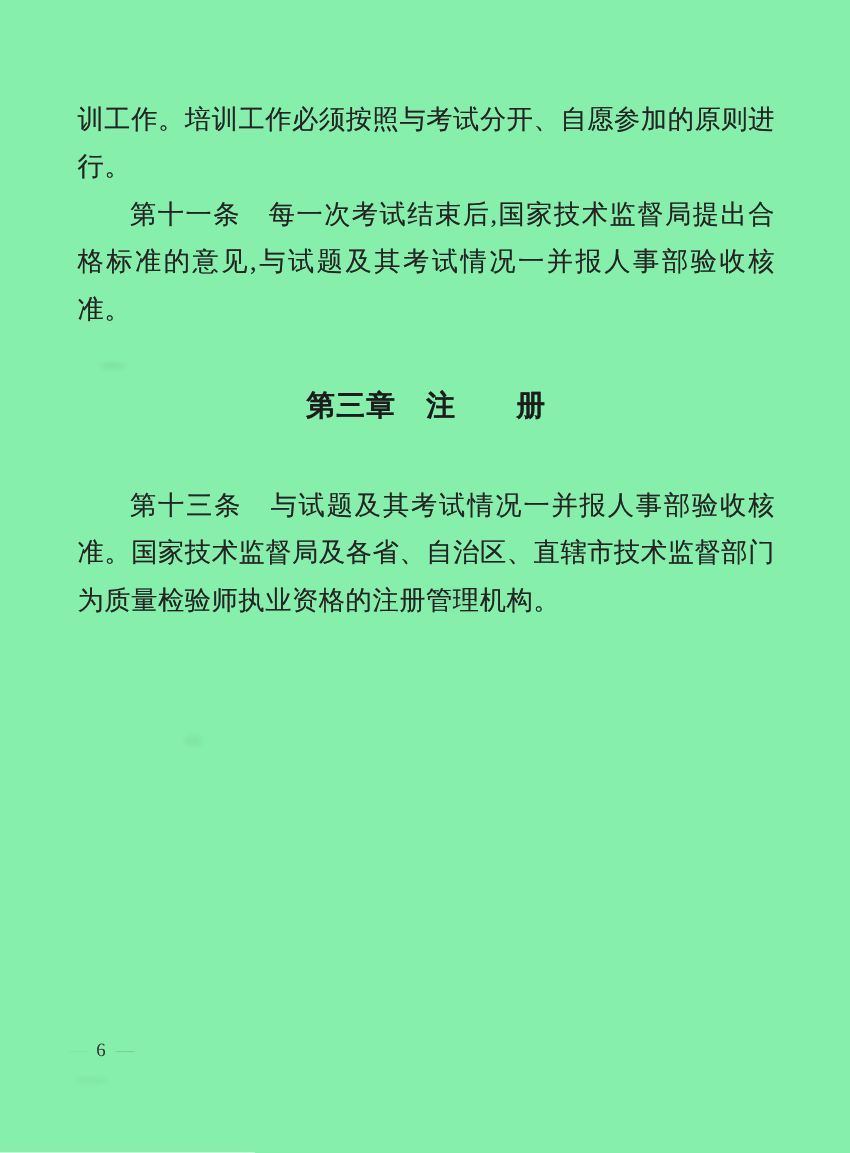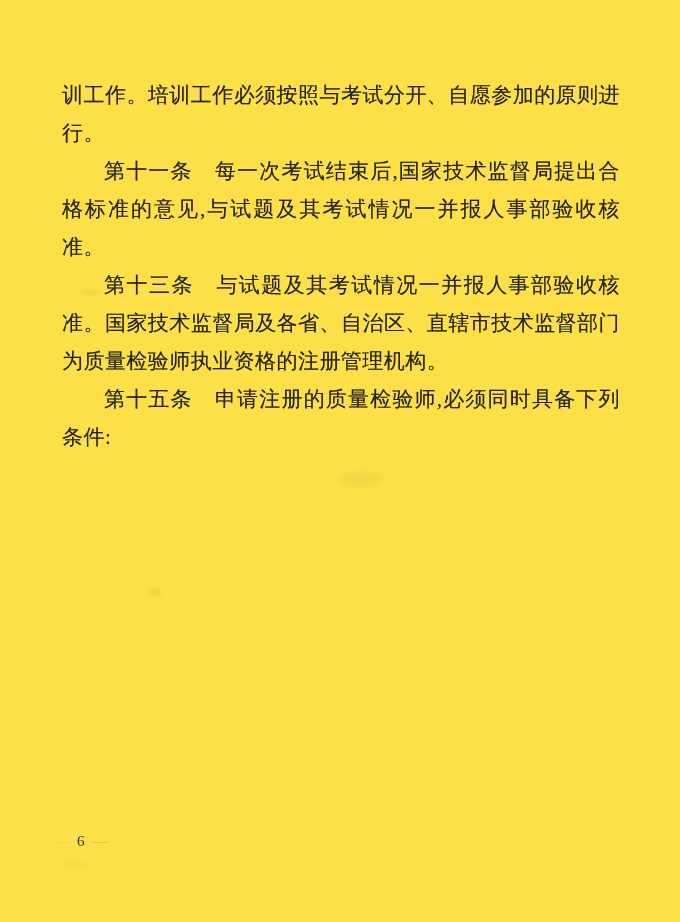--- a/index.html
+++ b/index.html
@@ -4,21 +4,21 @@
 <style>
   html, body {
     margin: 0;
     padding: 0;
     background: #ffffff;
   }
   .page {
     position: relative;
     width: 680px;
     height: 922px;
-    background: #fde047;
+    background: #86efac;
     overflow: hidden;
     font-family: "Liberation Serif", "DejaVu Serif", serif;
   }
   .content {
     position: absolute;
     left: 62px;
     top: 76px;
     width: 558px;
   }
   .para {
@@ -75,25 +75,25 @@
 
 <div class="page">
 
   <div class="content">
 
     <p class="para">训工作。培训工作必须按照与考试分开、自愿参加的原则进行。</p>
 
     <p class="para indent">第十一条　每一次考试结束后,国家技术监督局提出合格标准的意见,与试题及其考试情况一并报人事部验收核准。</p>
 
 
+    <h2 class="chapter">第三章　注　　册</h2>
 
     <p class="para indent">第十三条　与试题及其考试情况一并报人事部验收核准。国家技术监督局及各省、自治区、直辖市技术监督部门为质量检验师执业资格的注册管理机构。</p>
 
 
-    <p class="para indent">第十五条　申请注册的质量检验师,必须同时具备下列条件:</p>
 
   </div>
 
   <div class="pagenum">
     <span class="dash-left">—</span>
     <span class="num">6</span>
     <span class="dash-right">—</span>
   </div>
 
   <div class="smudge s1"></div>

